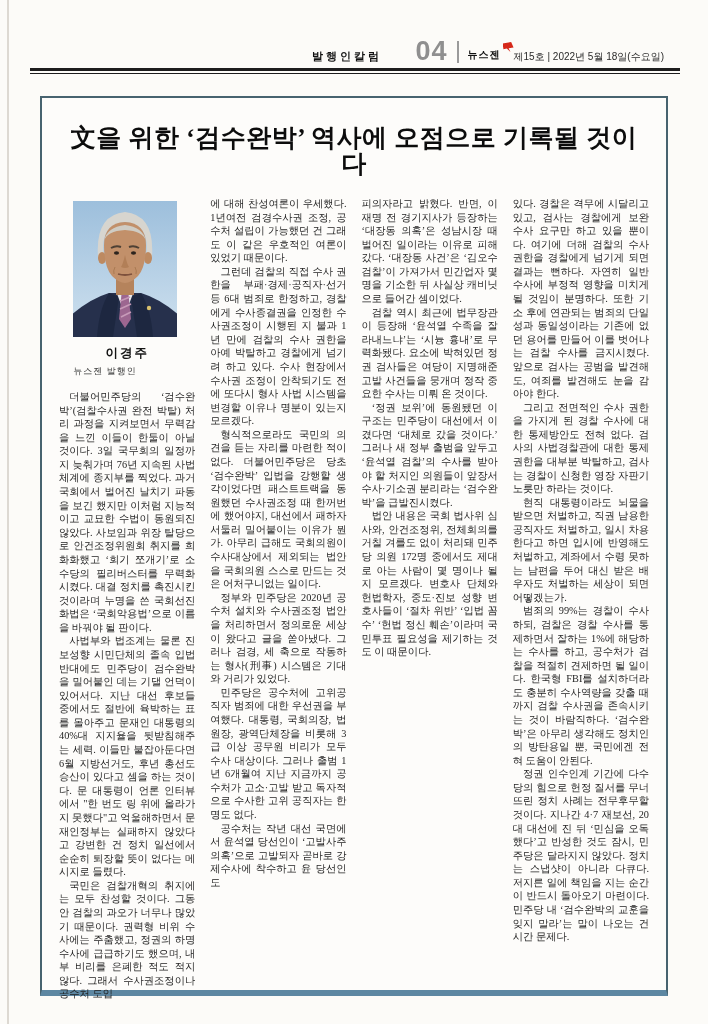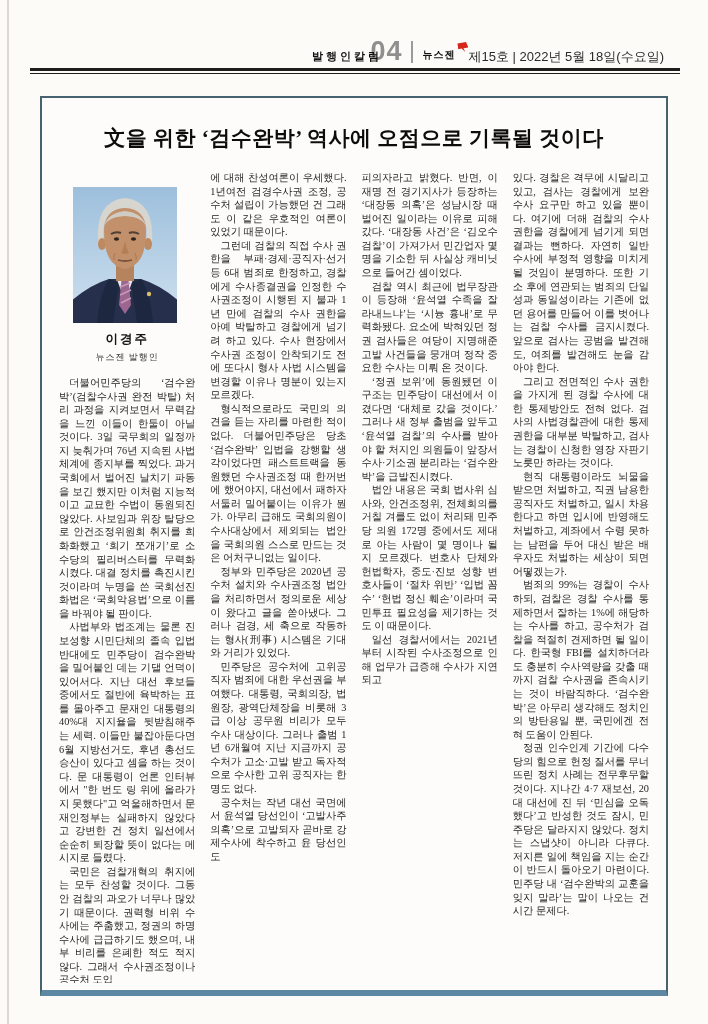--- a/index.html
+++ b/index.html
@@ -35,59 +35,59 @@
   }
   .brand-icon{
     position:absolute;right:0;top:-4px;width:11px;height:10px;
     background:#d6281a;
     clip-path:polygon(0 15%,78% 0,100% 55%,55% 62%,72% 100%,38% 66%,8% 72%);
   }
   .mh-center{
     position:absolute;left:0;right:0;text-align:center;
     font-size:11px;font-weight:bold;color:#121212;letter-spacing:3px;pointer-events:none;
   }
-  .mh-right{font-size:13px;color:#2a2a2a;line-height:14px;}
+  .mh-right{font-size:10px;color:#2a2a2a;line-height:14px;}
   .double-rule{
     position:absolute;left:30px;right:28px;top:68px;height:2px;
     border-top:3px solid #1d1d1d;border-bottom:1px solid #1d1d1d;
   }
   
   .article-box{
     position:absolute;left:40px;top:96px;width:628px;height:900px;
     box-sizing:border-box;background:#fdfcfa;
     border:2px solid #47636f;
     border-bottom:6px solid #5d87a2;
     padding:0 17px;
   }
   .headline{
     margin:27px 6px 20px 6px;
-    text-align:center;font-size:21px;font-weight:bold;color:#0c0c0c;
+    text-align:center;font-size:25px;font-weight:bold;color:#0c0c0c;
     letter-spacing:0.5px;line-height:26px;
     font-family:"Liberation Serif","DejaVu Serif",serif;
   }
   .columns{
     display:flex;gap:15px;height:812px;overflow:hidden;
   }
   .col{flex:1 1 0;min-width:0;overflow:hidden;}
   .col-text p{
     margin:0;font-size:10.3px;line-height:1.32;color:#1e1e1e;
     text-align:justify;word-break:break-all;text-indent:1em;
   }
   .col-text p.cont{text-indent:0;}
   
-  .author{margin:16px auto 12px auto;width:108px;}
+  .author{margin:4px auto 12px auto;width:108px;}
   .photo{width:104px;height:136px;overflow:hidden;background:#bcd4e8;}
   .photo svg{display:block;}
   .author-name{
     margin-top:8px;text-align:center;font-size:12.5px;font-weight:bold;color:#141414;
     font-family:"Liberation Sans","DejaVu Sans",sans-serif;letter-spacing:2px;
   }
   .author-role{
-    margin-top:3px;text-align:center;font-size:9px;color:#3c3c3c;
-    font-family:Liberation Serif, serif;letter-spacing:1px;
+    margin-top:3px;text-align:left;font-size:9px;color:#3c3c3c;
+    font-family:Liberation Sans, sans-serif;letter-spacing:1px;
   }
 </style>
 </head>
 <body>
 
 <div class="page">
   <div class="scan-edge"></div>
 
   <header class="masthead">
     <div class="mh-left">
@@ -182,21 +182,20 @@
             <p>공수처는 작년 대선 국면에서 윤석열 당선인이 ‘고발사주 의혹’으로 고발되자 곧바로 강제수사에 착수하고 윤 당선인도</p>
           </div>
       </div>
 
       <div class="col">
         <div class="col-text">
             <p class="cont">피의자라고 밝혔다. 반면, 이재명 전 경기지사가 등장하는 ‘대장동 의혹’은 성남시장 때 벌어진 일이라는 이유로 피해갔다. ‘대장동 사건’은 ‘김오수 검찰’이 가져가서 민간업자 몇 명을 기소한 뒤 사실상 캐비닛으로 들어간 셈이었다.</p>
             <p>검찰 역시 최근에 법무장관이 등장해 ‘윤석열 수족을 잘라내느냐’는 ‘시늉 흉내’로 무력화됐다. 요소에 박혀있던 정권 검사들은 여당이 지명해준 고발 사건들을 뭉개며 정작 중요한 수사는 미뤄 온 것이다.</p>
             <p>‘정권 보위’에 동원됐던 이 구조는 민주당이 대선에서 이겼다면 ‘대체로 갔을 것이다.’ 그러나 새 정부 출범을 앞두고 ‘윤석열 검찰’의 수사를 받아야 할 처지인 의원들이 앞장서 수사·기소권 분리라는 ‘검수완박’을 급발진시켰다.</p>
             <p>법안 내용은 국회 법사위 심사와, 안건조정위, 전체회의를 거칠 겨를도 없이 처리돼 민주당 의원 172명 중에서도 제대로 아는 사람이 몇 명이나 될지 모르겠다. 변호사 단체와 헌법학자, 중도·진보 성향 변호사들이 ‘절차 위반’ ‘입법 꼼수’ ‘헌법 정신 훼손’이라며 국민투표 필요성을 제기하는 것도 이 때문이다.</p>
-            <p>일선 경찰서에서는 2021년부터 시작된 수사조정으로 인해 업무가 급증해 수사가 지연되고</p>
           </div>
       </div>
 
       <div class="col">
         <div class="col-text">
             <p class="cont">있다. 경찰은 격무에 시달리고 있고, 검사는 경찰에게 보완 수사 요구만 하고 있을 뿐이다. 여기에 더해 검찰의 수사 권한을 경찰에게 넘기게 되면 결과는 뻔하다. 자연히 일반 수사에 부정적 영향을 미치게 될 것임이 분명하다. 또한 기소 후에 연관되는 범죄의 단일성과 동일성이라는 기존에 없던 용어를 만들어 이를 벗어나는 검찰 수사를 금지시켰다. 앞으로 검사는 공범을 발견해도, 여죄를 발견해도 눈을 감아야 한다.</p>
             <p>그리고 전면적인 수사 권한을 가지게 된 경찰 수사에 대한 통제방안도 전혀 없다. 검사의 사법경찰관에 대한 통제 권한을 대부분 박탈하고, 검사는 경찰이 신청한 영장 자판기 노릇만 하라는 것이다.</p>
             <p>현직 대통령이라도 뇌물을 받으면 처벌하고, 직권 남용한 공직자도 처벌하고, 일시 차용한다고 하면 입시에 반영해도 처벌하고, 계좌에서 수령 못하는 남편을 두어 대신 받은 배우자도 처벌하는 세상이 되면 어떻겠는가.</p>
             <p>범죄의 99%는 경찰이 수사하되, 검찰은 경찰 수사를 통제하면서 잘하는 1%에 해당하는 수사를 하고, 공수처가 검찰을 적절히 견제하면 될 일이다. 한국형 FBI를 설치하더라도 충분히 수사역량을 갖출 때까지 검찰 수사권을 존속시키는 것이 바람직하다. ‘검수완박’은 아무리 생각해도 정치인의 방탄용일 뿐, 국민에겐 전혀 도움이 안된다.</p>
             <p>정권 인수인계 기간에 다수당의 힘으로 헌정 질서를 무너뜨린 정치 사례는 전무후무할 것이다. 지나간 4·7 재보선, 20대 대선에 진 뒤 ‘민심을 오독했다’고 반성한 것도 잠시, 민주당은 달라지지 않았다. 정치는 스냅샷이 아니라 다큐다. 저지른 일에 책임을 지는 순간이 반드시 돌아오기 마련이다. 민주당 내 ‘검수완박의 교훈을 잊지 말라’는 말이 나오는 건 시간 문제다.</p>

